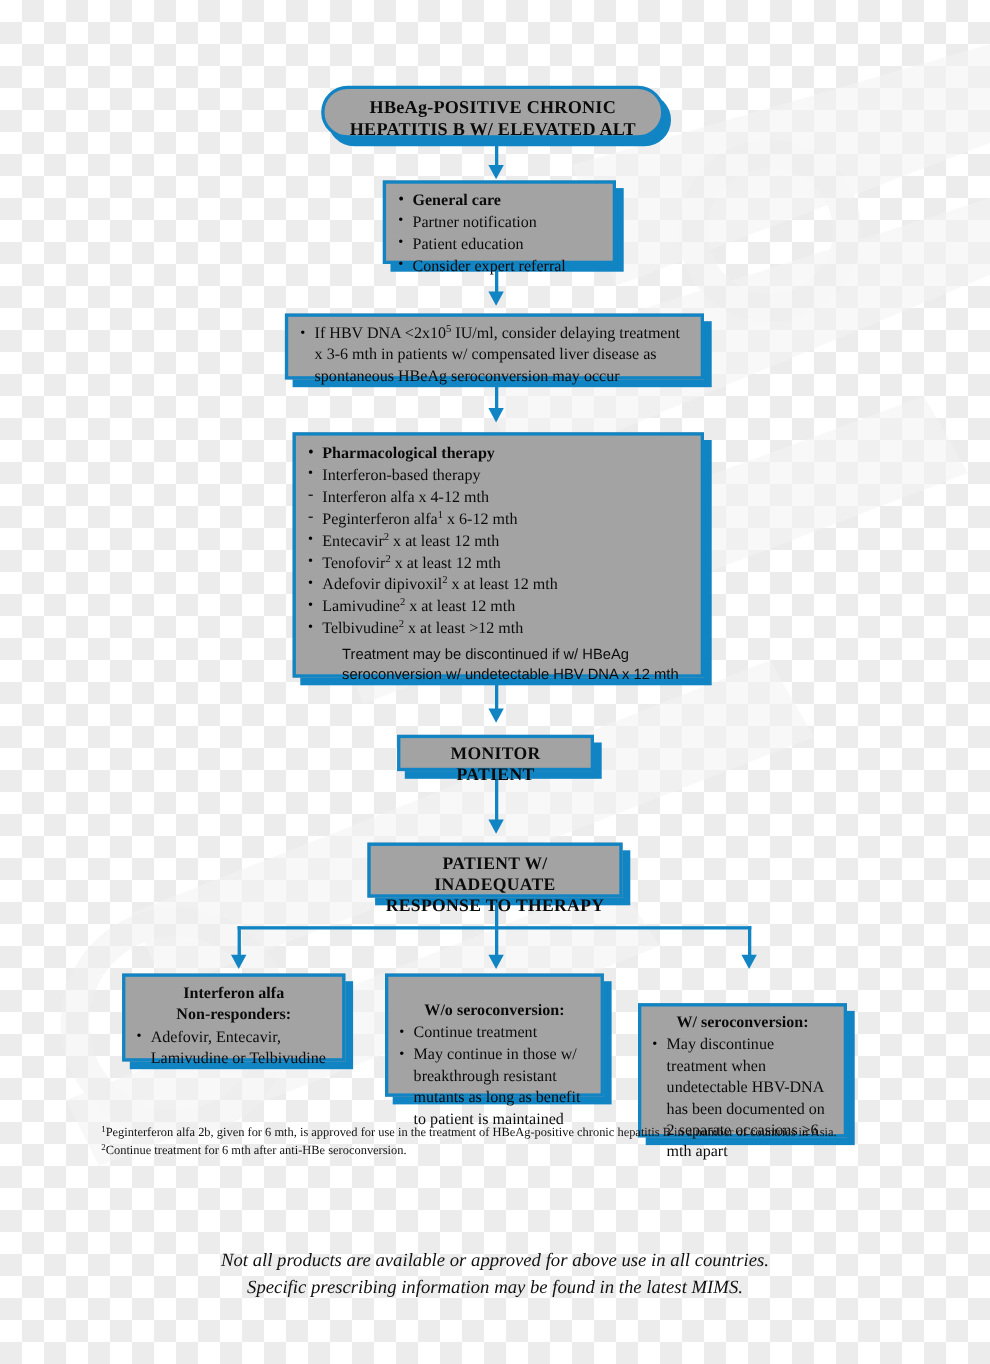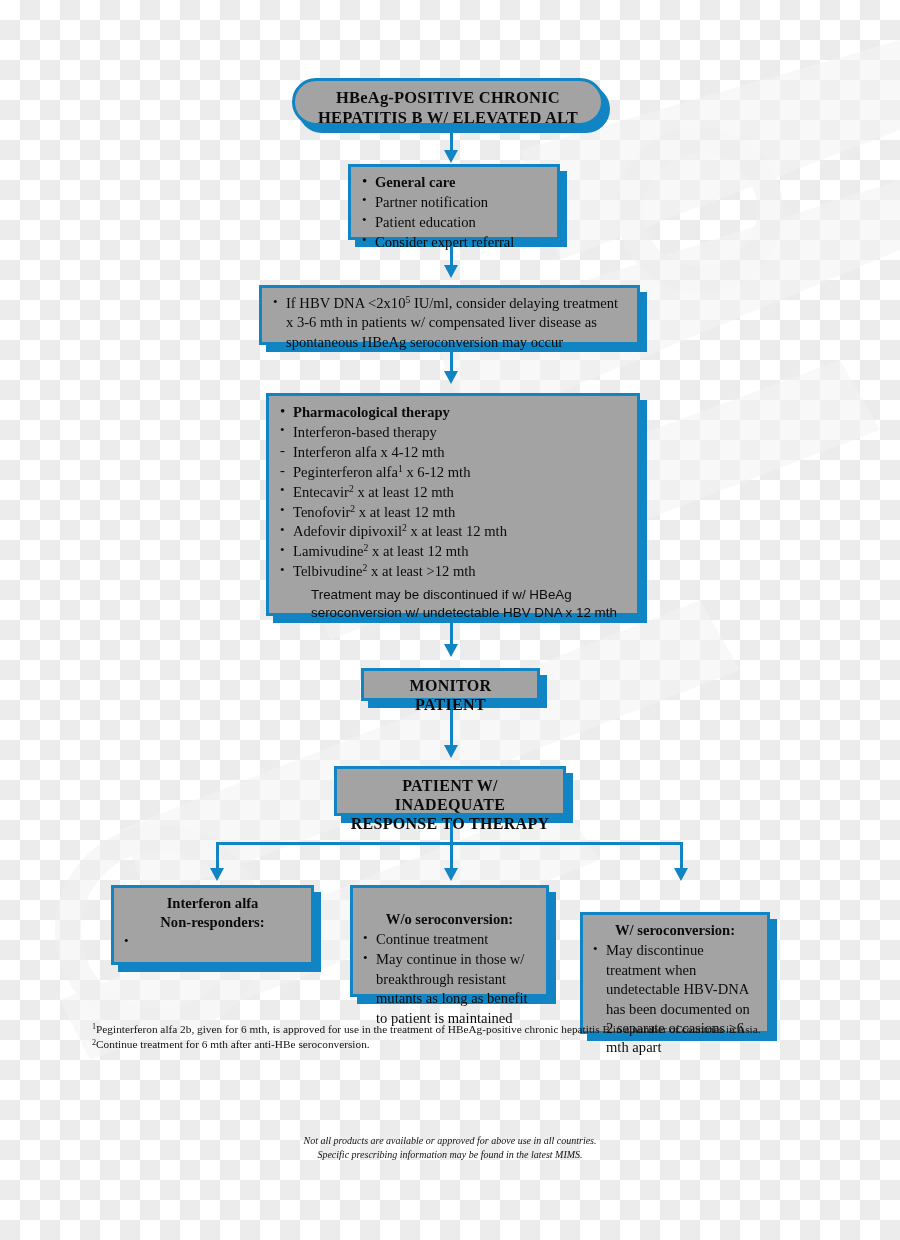--- a/index.html
+++ b/index.html
@@ -159,21 +159,21 @@
   }
   #disclaimer {
     position: absolute;
     left: 0;
     right: 0;
     top: 1134px;
     text-align: center;
     z-index: 3;
     font-family: "Liberation Serif", serif;
     font-style: italic;
-    font-size: 10px;
+    font-size: 17px;
     line-height: 1.42;
     color: #111111;
   }
 </style>
 </head>
 <body>
 
 <svg id="watermark" viewBox="0 0 900 1240" preserveAspectRatio="none" aria-hidden="true">
   <g fill="#f4f4f4">
     <path d="M520 150 L900 40 L900 130 L560 260 Z"></path>
@@ -331,20 +331,21 @@
   <div class="arrowhead" style="left:444px; top:868px;"></div>
   <div class="arrowhead" style="left:674px; top:868px;"></div>
 
   <div class="node" style="left:111px; top:885px; width:203px; height:80px;">
     <div class="inner" style="padding:6px 9px;">
       <div class="body-text bold-head" style="text-align:center;">Interferon alfa</div>
       <div class="body-text bold-head" style="text-align:center;">Non-responders:</div>
       <ul class="lvl l1" style="margin-top:1px;">
         <li>
           <span class="bullet bullet-sm">•</span>
+          <span class="body-text">Adefovir, Entecavir, Lamivudine or Telbivudine</span>
         </li>
       </ul>
     </div>
   </div>
 
   <div class="node" style="left:350px; top:885px; width:199px; height:112px;">
     <div class="inner" style="padding:22px 9px;">
       <div class="body-text bold-head" style="text-align:center;">W/o seroconversion:</div>
       <ul class="lvl l1" style="margin-top:1px;">
         <li>

